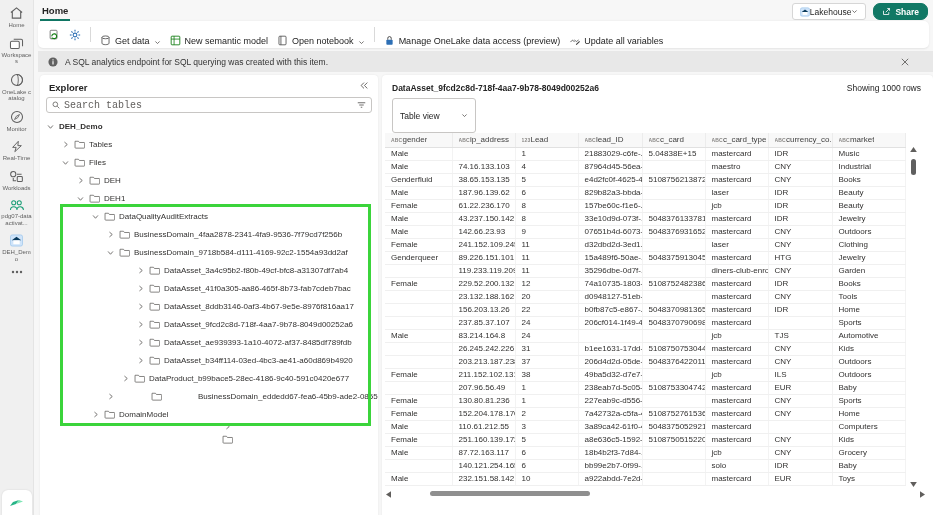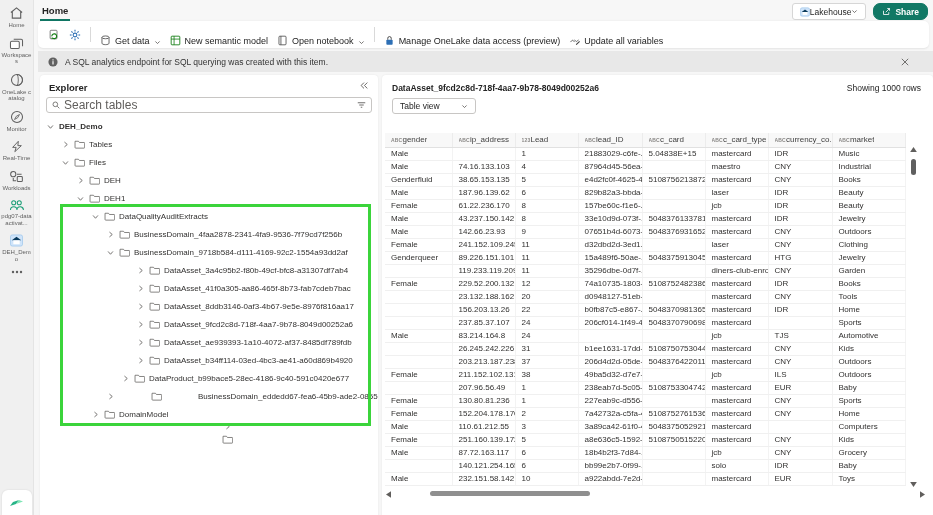--- a/index.html
+++ b/index.html
@@ -30,35 +30,35 @@
   
   .banner { position:absolute; left:38px; right:0; top:51px; height:21px; background:#e8e8e8; display:flex; align-items:center; gap:7px; padding:0 10px; }
   .banner .txt { font-size:8.5px; color:#333; flex:1; }
   .banner .close { cursor:pointer; margin-right:14px; display:flex; }
 
   
   .explorer { position:absolute; left:40px; top:75px; width:338px; bottom:0; background:#fff; border-radius:4px 4px 0 0; box-shadow:0 0.5px 2px rgba(0,0,0,.08); }
   .exp-title { position:absolute; left:9px; top:7px; font-size:9.5px; font-weight:700; color:#242424;text-align:center; }
   .exp-collapse { position:absolute; right:9px; top:6px; cursor:pointer; display:flex; }
   .search { position:absolute; left:6px; right:6px; top:22px; height:16px; border:1px solid #c8c6c4; border-radius:3px; background:#fff; display:flex; align-items:center; gap:4px; padding:0 5px; }
-  .search input { flex:1; border:none; outline:none; font-size:12px; color:#323130; font-family:Liberation Sans, sans-serif; background:transparent; }
+  .search input { flex:1; border:none; outline:none; font-size:10px; color:#323130; font-family:Liberation Mono, monospace; background:transparent; }
   .search input::placeholder { color:#605e5c; }
   .tree { position:absolute; left:0; right:0; top:42px; bottom:0; overflow:hidden; }
   .tree-row { display:flex; align-items:center; height:18px; gap:4px; cursor:pointer; white-space:nowrap; }
   .tree-row .chev { width:9px; display:flex; justify-content:center; flex:none; }
   .tree-row .fold { display:flex; flex:none; }
   .tree-row .tlabel { font-size:8px; color:#323130; overflow:hidden; text-overflow:clip; }
   .tree-row.root .tlabel { font-weight:700; }
   .hl-box { position:absolute; left:20px; right:7px; border:3px solid #3bd43b; pointer-events:none; }
 
   
   .main { position:absolute; left:382px; top:75px; right:0; bottom:0; background:#fff; border-radius:4px 4px 0 0; box-shadow:0 0.5px 2px rgba(0,0,0,.08); }
   .main-title { position:absolute; left:10px; top:8px; font-size:8.5px; font-weight:700; color:#242424; }
   .rows-info { position:absolute; right:12px; top:8px; font-size:8.5px; color:#242424; }
-  .view-btn { position:absolute; left:10px; top:23px; width:84px; height:16px; border:1px solid #c8c6c4; border-radius:3px; background:#fff; display:flex; align-items:center; justify-content:space-between; padding:0 7px; font-size:8.5px; color:#242424; cursor:pointer; }
+  .view-btn { position:absolute; left:10px; top:23px; width:84px; height:35px; border:1px solid #c8c6c4; border-radius:3px; background:#fff; display:flex; align-items:center; justify-content:space-between; padding:0 7px; font-size:8.5px; color:#242424; cursor:pointer; }
 
   table.grid { position:absolute; left:3px; top:58px; border-collapse:collapse; table-layout:fixed; width:520px; }
   table.grid th { height:14px; background:#f8f8f8; border-bottom:1px solid #e1e1e1; border-right:1px solid #ececec; text-align:left; padding:0 0 0 6px; font-weight:400; cursor:pointer; }
   table.grid th .hwrap { display:flex; align-items:center; gap:0; overflow:hidden; }
   table.grid th .ticon { font-size:5px; font-weight:700; color:#8a8886; letter-spacing:.2px; flex:none; }
   table.grid th .hlabel { font-size:8px; color:#424242; white-space:nowrap; overflow:hidden; }
   table.grid td { height:13px; font-size:8px; color:#323130; padding:0 2px 0 6px; border-bottom:1px solid #f0f0f0; border-right:1px solid #f3f3f3; white-space:nowrap; overflow:hidden; }
 
   .vscroll { position:absolute; left:527px; top:72px; width:10px; height:340px; }
   .vscroll .thumb { position:absolute; left:2px; top:12px; width:5px; height:16px; background:#5f5f5f; border-radius:3px; cursor:grab; }

